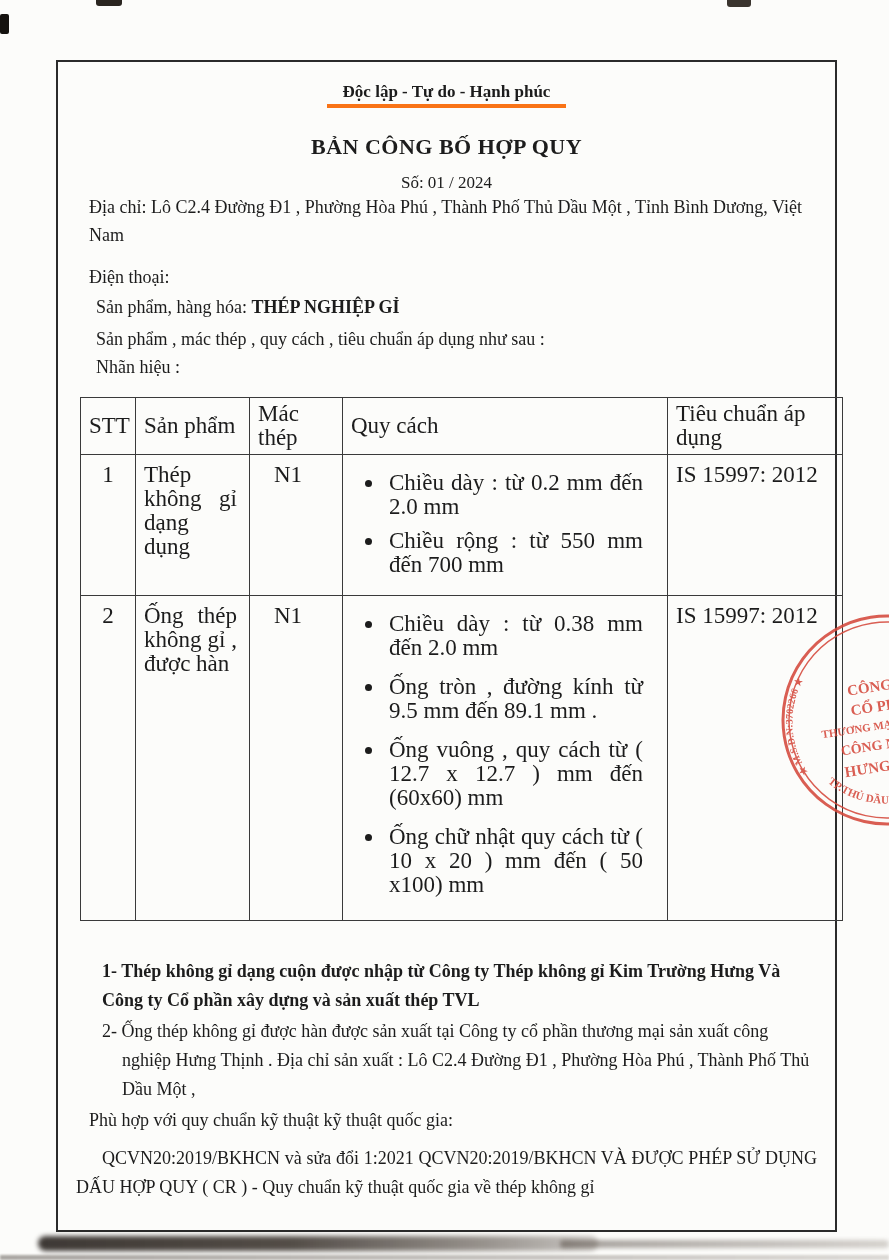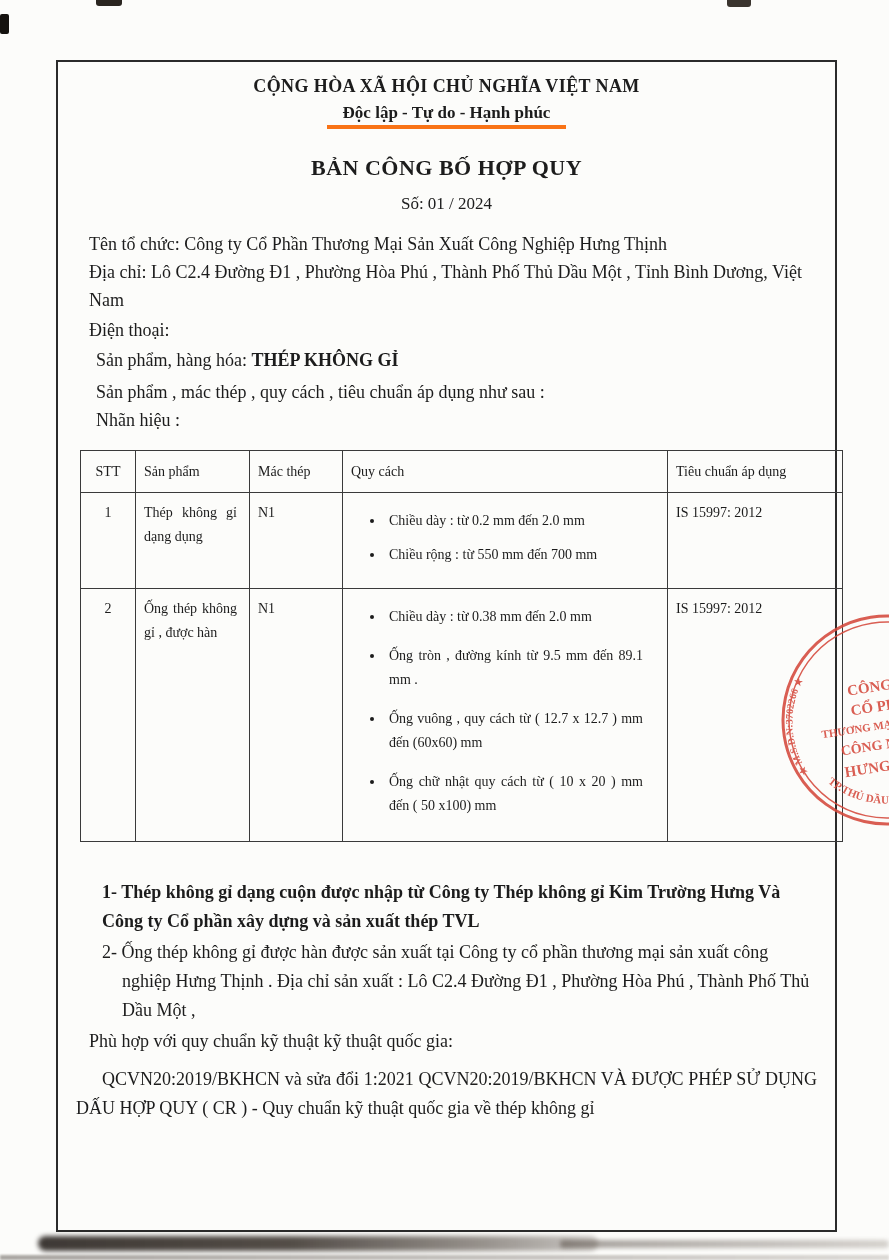--- a/index.html
+++ b/index.html
@@ -37,31 +37,31 @@
   .nat1{text-align:center;font-weight:bold;font-size:18px;letter-spacing:.4px;}
   .nat2{text-align:center;font-weight:bold;font-size:17px;margin-top:6px;}
   .nat2 span{border-bottom:4px solid #f97316;padding:0 16px 3px 16px;}
   .title{margin:32px 0 0 0;text-align:center;font-weight:bold;font-size:22px;letter-spacing:.5px;}
   .doc-no{text-align:center;font-size:17px;margin-top:13px;}
   
   p{margin:0;}
   .body-line{font-size:18px;line-height:28px;}
   .org{margin-top:16px;padding-left:15px;}
   .addr{padding-left:15px;max-width:716px;}
-  .phone{margin-top:2px;padding-left:15px;}
+  .phone{margin-top:14px;padding-left:15px;}
   .product{margin-top:2px;padding-left:22px;}
   .brand{padding-left:22px;}
   .intro{margin-top:4px;padding-left:22px;}
   
-  table{border-collapse:collapse;margin:16px 0 0 6px;width:762px;font-size:14px;line-height:24px;table-layout:fixed;}
+  table{border-collapse:collapse;margin:16px 0 0 6px;width:762px;font-size:23px;line-height:24px;table-layout:fixed;}
   th,td{border:1.6px solid #3a3a3a;padding:8px 8px;vertical-align:top;box-sizing:border-box;}
   th{font-weight:normal;text-align:left;height:42px;vertical-align:middle;padding-top:4px;padding-bottom:4px;}
   th.col-stt{text-align:center;}
   td.col-stt{text-align:center;}
-  td.col-grade{text-align:left;padding-right:24px;}
+  td.col-grade{text-align:center;padding-right:24px;}
   td.col-product{text-align:justify;padding-right:12px;}
   td.col-spec ul{margin:8px;padding-left:26px;list-style:disc;}
   td.col-spec li{padding-left:4px;text-align:justify;padding-right:8px;}
   #table-body tr:nth-child(1) td{height:96px;}
   #table-body tr:nth-child(2) td{height:240px;}
   #table-body tr:nth-child(1) li{margin-bottom:10px;}
   #table-body tr:nth-child(2) li{margin-bottom:15px;}
   
   .notes{margin-top:36px;font-size:18px;line-height:29px;}
   .note1{padding-left:28px;max-width:726px;font-weight:bold;}
@@ -79,30 +79,28 @@
 <body>
 
 <div class="page">
 
   <div class="mark-topleft"></div>
   <div class="mark-top1"></div>
   <div class="mark-top2"></div>
 
   <div class="frame">
 
-    <div class="nat1">CỘNG HÒA XÃ HỘI CHỦ NGHĨA VIỆT NAM</div>
     <div class="nat2"><span>Độc lập - Tự do - Hạnh phúc</span></div>
 
     <h1 class="title">BẢN CÔNG BỐ HỢP QUY</h1>
     <div class="doc-no">Số: 01 / 2024</div>
 
-    <p class="body-line org">Tên tổ chức: Công ty Cổ Phần Thương Mại Sản Xuất Công Nghiệp Hưng Thịnh</p>
     <p class="body-line addr">Địa chỉ: Lô C2.4 Đường Đ1 , Phường Hòa Phú , Thành Phố Thủ Dầu Một , Tỉnh Bình Dương, Việt Nam</p>
     <p class="body-line phone">Điện thoại:</p>
-    <p class="body-line product"><span>Sản phẩm, hàng hóa: </span><b>THÉP KHÔNG GỈ</b></p>
+    <p class="body-line product"><span>Sản phẩm, hàng hóa: </span><b>THÉP NGHIỆP GỈ</b></p>
     <p class="body-line intro">Sản phẩm , mác thép , quy cách , tiêu chuẩn áp dụng như sau :</p>
     <p class="body-line brand">Nhãn hiệu :</p>
 
     <table>
       <colgroup>
         <col style="width:55px">
           <col style="width:114px">
           <col style="width:93px">
           <col style="width:325px">
           <col style="width:175px">

